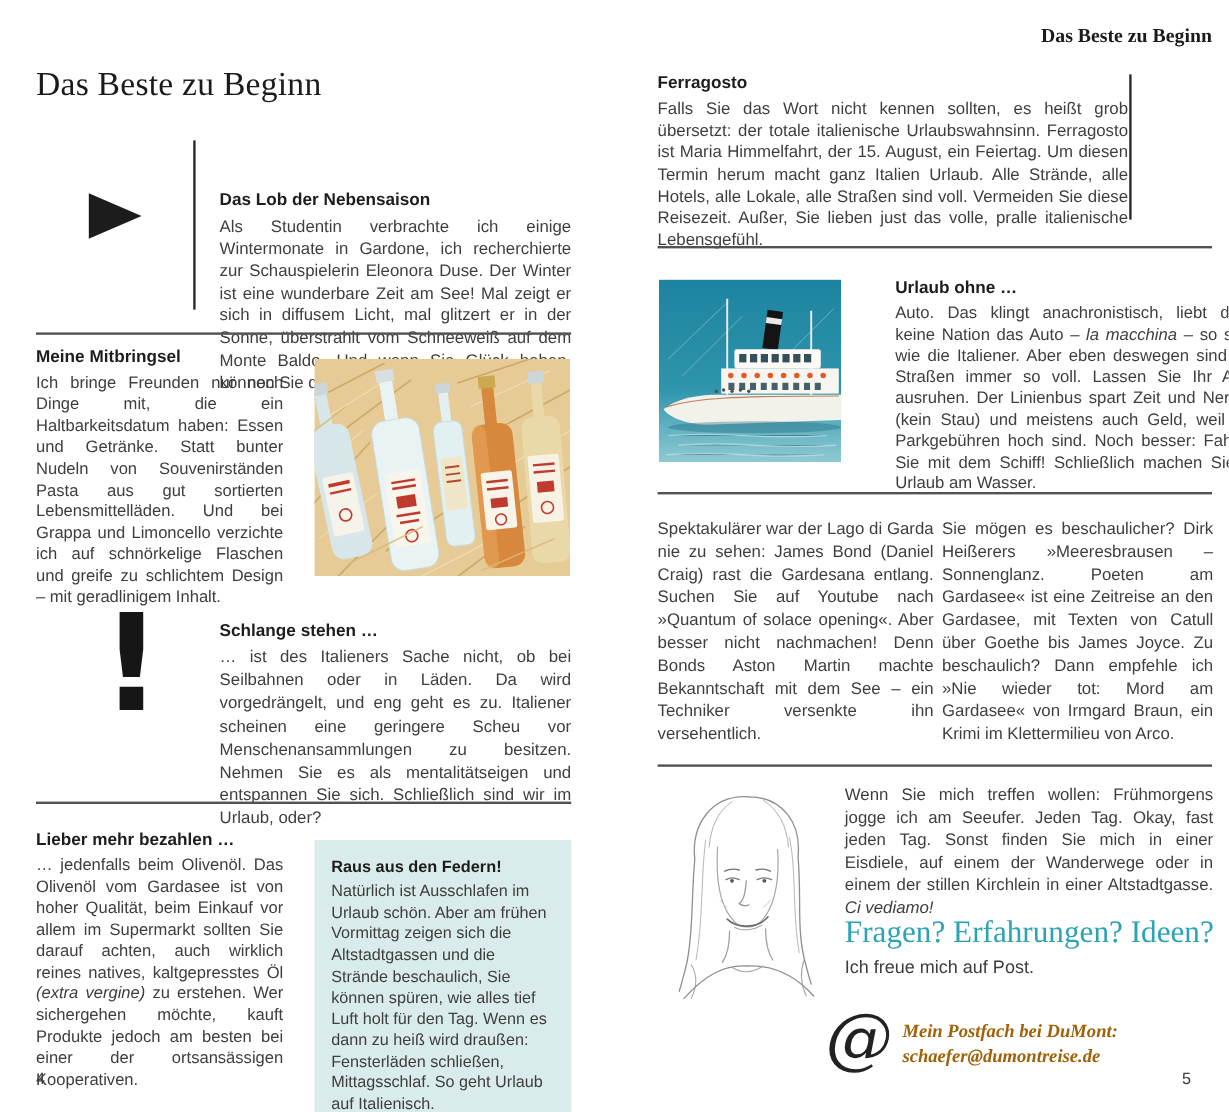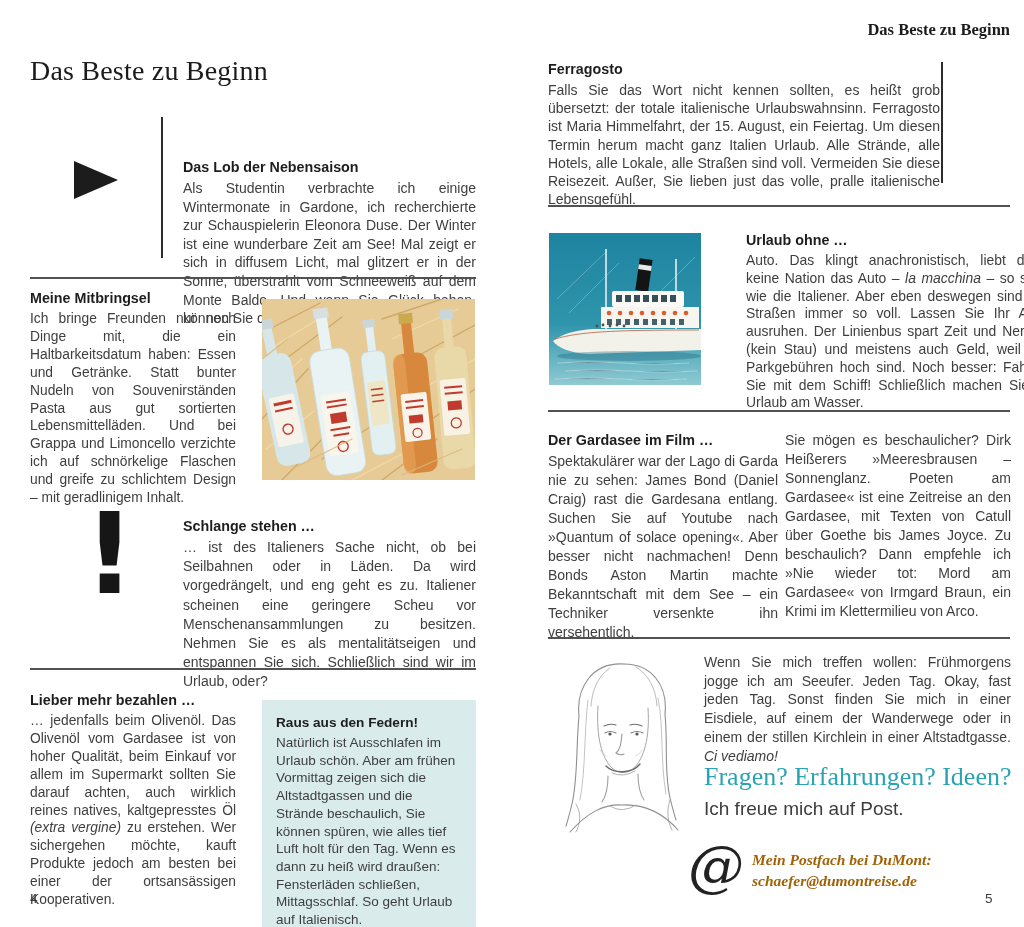--- a/index.html
+++ b/index.html
@@ -17,21 +17,21 @@
   .vbar{position:absolute;width:2px;background:#2b2b2b;}
   .pagenum{font-size:13.5px;color:#3d3d3d;}
   .lp-title{font-size:28px;color:#1b1b1b;letter-spacing:.2px;}
   .rp-header{width:462px;text-align:right;font-weight:700;font-size:16.5px;color:#1b1b1b;}
   .triangle{width:0;height:0;border-top:19px solid transparent;border-bottom:19px solid transparent;border-left:44px solid #1c1c1c;}
   .excl{font-family:"DejaVu Sans",sans-serif;font-weight:700;font-size:112px;line-height:1;color:#161616;}
   .federn-box{background:#d9ebeb;width:186px;padding:13px 14px 14px 14px;}
   .federn-box .h-sans{font-size:13.6px;}
   .federn-box p{font-size:13.5px;line-height:17.7px;color:#3e3e3e;margin:0;text-align:left;}
   .cta-h{font-size:26px;color:#2aa3b2;}
-  .cta-sub{font-size:19px;color:#3d3d3d;}
+  .cta-sub{font-size:15px;color:#3d3d3d;}
   .at{font-family:"DejaVu Serif",serif;font-style:italic;font-size:56px;line-height:1;color:#222222;}
   .contact{font-family:"Liberation Serif",serif;font-style:italic;font-weight:700;font-size:15.5px;line-height:21px;color:#a16207;}
   img,svg{display:block;}
 </style>
 </head>
 <body>
 
 <div id="spread">
 
   <div class="abs serif lp-title" style="left:30px;top:55px;">Das Beste zu Beginn</div>
@@ -231,21 +231,20 @@
     </svg>
   </div>
   <div class="abs" style="left:710px;top:231px;width:301px;margin-left:36px;">
     <h3 class="h-sans">Urlaub ohne …</h3>
     <p class="body" style="font-size:13.9px;line-height:17.8px;"><span>Auto. Das klingt anachronistisch, liebt doch keine Nation das Auto – </span><span class="it">la macchina</span><span> – so sehr wie die Italiener. Aber eben deswegen sind die Straßen immer so voll. Lassen Sie Ihr Auto ausruhen. Der Linienbus spart Zeit und Nerven (kein Stau) und meistens auch Geld, weil die Parkgebühren hoch sind. Noch besser: Fahren Sie mit dem Schiff! Schließlich machen Sie ja Urlaub am Wasser.</span></p>
   </div>
 
   <div class="rule" style="left:548px;top:410px;width:462px;"></div>
 
   <div class="abs" style="left:548px;top:431px;width:230px;">
-    <h3 class="h-sans">Der Gardasee im Film …</h3>
     <p class="body" style="line-height:19px;">Spektakulärer war der Lago di Garda nie zu sehen: James Bond (Daniel Craig) rast die Gardesana entlang. Suchen Sie auf Youtube nach »Quantum of solace opening«. Aber besser nicht nachmachen! Denn Bonds Aston Martin machte Bekanntschaft mit dem See – ein Techniker versenkte ihn versehentlich.</p>
   </div>
   <div class="abs" style="left:785px;top:431px;width:226px;">
     <p class="body" style="line-height:19px;">Sie mögen es beschaulicher? Dirk Heißerers »Meeresbrausen – Sonnenglanz. Poeten am Gardasee« ist eine Zeitreise an den Gardasee, mit Texten von Catull über Goethe bis James Joyce. Zu beschaulich? Dann empfehle ich »Nie wieder tot: Mord am Gardasee« von Irmgard Braun, ein Krimi im Klettermilieu von Arco.</p>
   </div>
 
   <div class="rule" style="left:548px;top:637px;width:462px;"></div>
 
   <div class="abs" style="left:552px;top:654px;width:140px;height:184px;">
     <svg width="140" height="184" viewBox="0 0 140 184" aria-hidden="true">

